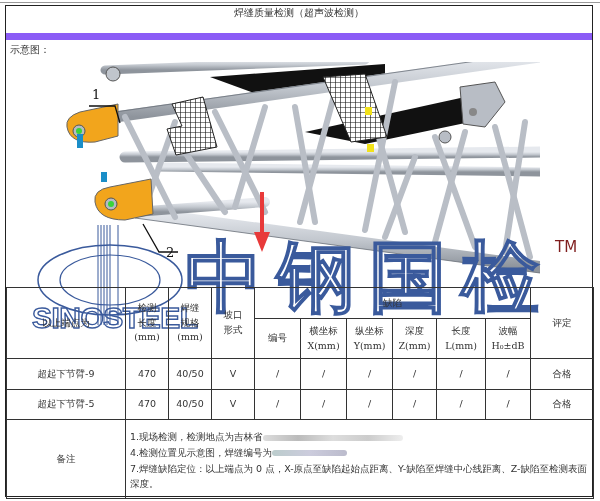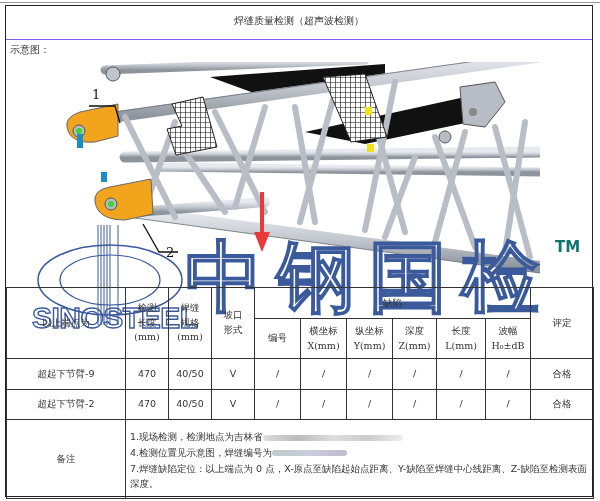--- a/index.html
+++ b/index.html
@@ -2,33 +2,33 @@
 <html><head>
 <meta charset="utf-8">
 <style>
   html, body { margin:0; padding:0; background:#ffffff; }
   body { width:600px; height:501px; position:relative; overflow:hidden;
          font-family:"DejaVu Sans", "Liberation Sans", sans-serif; color:#333; }
   .topline { position:absolute; left:0; top:2px; width:600px; height:1px; background:#9a9a9a; }
   .frame { position:absolute; left:5px; top:5px; width:588px; height:492px;
            border:1.5px solid #222; box-sizing:border-box; }
   .title-cell { position:absolute; left:6px; top:6px; width:586px; height:34px;
-                border-bottom:1px solid #8b5cf6; box-sizing:border-box;
-                display:flex; align-items:center; justify-content:center; padding-bottom:3px;
+                border-bottom:7px solid #8b5cf6; box-sizing:border-box;
+                display:flex; align-items:flex-start; justify-content:center; padding-bottom:3px;
                 font-size:10px; color:#333; }
   .diagram-label { position:absolute; left:10px; top:43px; font-size:10px; color:#333;text-align:right; }
   .diagram { position:absolute; left:65px; top:62px; width:475px; height:225px; }
   .watermark { position:absolute; left:0; top:0; width:600px; height:501px; pointer-events:none; }
   .wm-cn { position:absolute; left:185px; top:238px; font-family:"DejaVu Serif", serif;
            font-size:78px; letter-spacing:14px; color:transparent;
            -webkit-text-stroke:1.4px #3a5a9c; font-weight:bold; line-height:1; }
   .wm-en { position:absolute; left:32px; top:303px; font-family:"Liberation Sans", sans-serif;
            font-size:30px; font-weight:bold; color:transparent; -webkit-text-stroke:1.4px #3a5a9c;
            letter-spacing:-0.5px; line-height:1; }
-  .wm-tm { position:absolute; left:555px; top:238px; font-size:15px; font-weight:bold; color:#0f766e; }
+  .wm-tm { position:absolute; left:555px; top:238px; font-size:15px; font-weight:normal; color:#7f1d1d; }
   table.data { position:absolute; left:6px; top:287px; width:587px; border-collapse:collapse;
                table-layout:fixed; font-size:9.5px; color:#333; }
   table.data td { border:1px solid #333; text-align:center; vertical-align:middle; padding:0;
                   line-height:1.55; }
   .mm { font-family:"DejaVu Serif", serif; font-size:9.5px; }
   .notes { text-align:left !important; padding:3px 2px 0 4px !important; line-height:1.65 !important; }
   .blur { display:inline-block; width:140px; height:6px; vertical-align:middle;
           background:linear-gradient(90deg,#ddd,#bbb,#ddd,#ccc,#eee); border-radius:3px; }
   .blur2 { display:inline-block; width:75px; height:6px; vertical-align:middle;
            background:linear-gradient(90deg,#bcc,#ccd,#bbc); border-radius:3px; }
@@ -207,21 +207,21 @@
     <td>V</td>
     <td>/</td>
     <td>/</td>
     <td>/</td>
     <td>/</td>
     <td>/</td>
     <td>/</td>
     <td>合格</td>
   </tr>
   <tr style="height:30px">
-    <td>超起下节臂-2</td>
+    <td>超起下节臂-5</td>
     <td>470</td>
     <td>40/50</td>
     <td>V</td>
     <td>/</td>
     <td>/</td>
     <td>/</td>
     <td>/</td>
     <td>/</td>
     <td>/</td>
     <td>合格</td>

